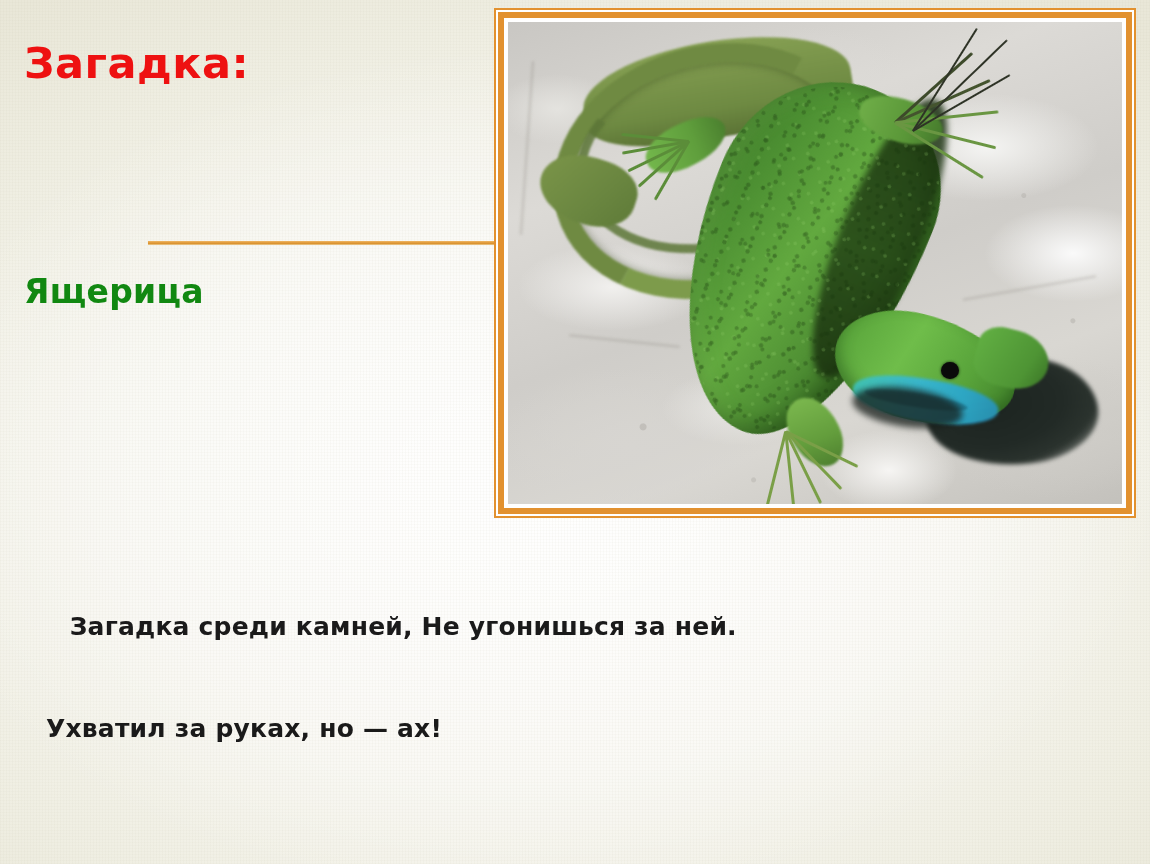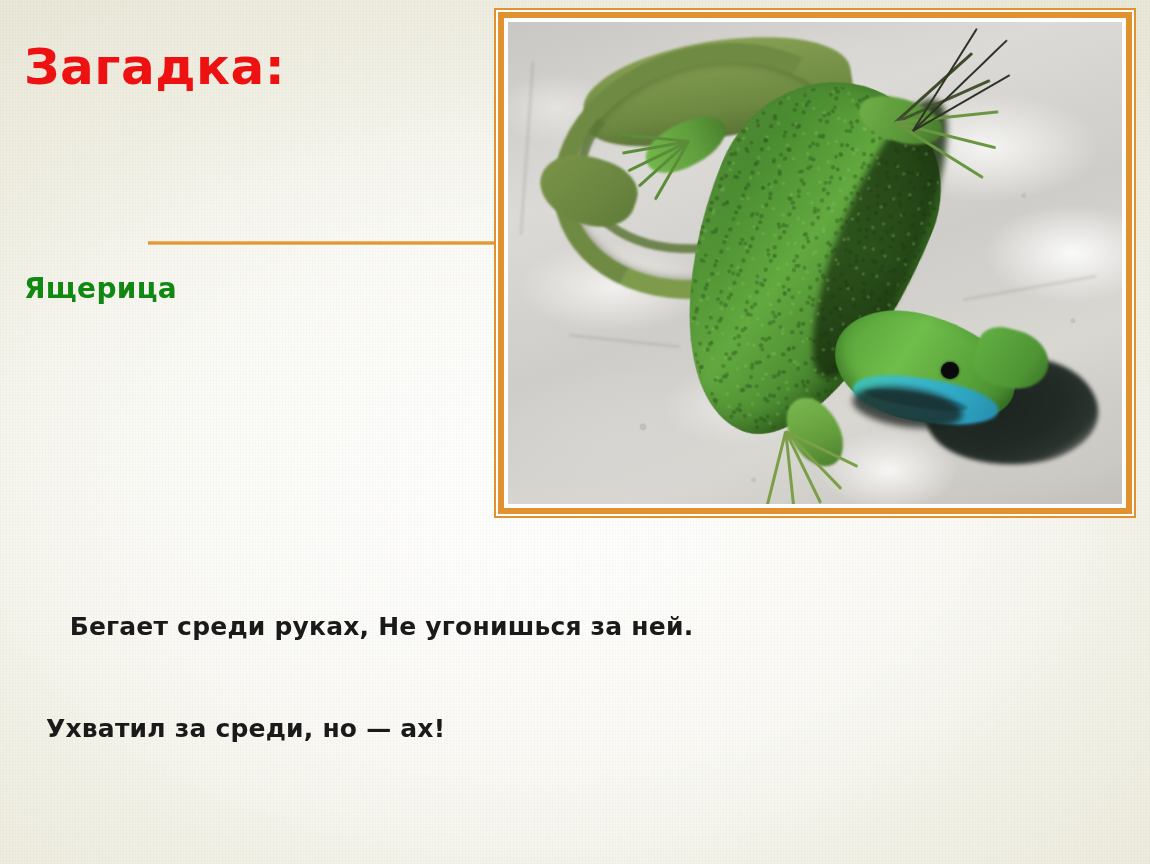--- a/index.html
+++ b/index.html
@@ -36,34 +36,34 @@
     pointer-events: none;
     z-index: 3;
     background: radial-gradient(ellipse 70% 62% at 46% 55%, rgba(255,255,255,0.85) 0%, rgba(255,255,255,0.35) 55%, rgba(255,255,255,0) 80%);
   }
 
   .title {
     position: absolute;
     left: 24px;
     top: 38px;
     font-family: "DejaVu Sans", sans-serif;
-    font-size: 50px;
+    font-size: 43px;
     font-weight: bold;
     color: #ee1111;
     letter-spacing: 0.5px;
     z-index: 6;
     white-space: nowrap;
   }
 
   .answer {
     position: absolute;
     left: 24px;
     top: 272px;
     font-family: "DejaVu Sans", sans-serif;
-    font-size: 28px;
+    font-size: 33px;
     font-weight: bold;
     color: #118811;
     letter-spacing: 0.3px;
     z-index: 6;
     white-space: nowrap;
   }
 
   .divider {
     position: absolute;
     left: 148px;
@@ -475,22 +475,22 @@
 
 <div id="slide">
 
   <div class="title">Загадка:</div>
 
   <div class="divider"></div>
 
   <div class="answer">Ящерица</div>
 
   <div class="riddle">
-    <span class="l1">Бегает среди руках, Не угонишься за ней.</span><br>
-    <span class="l2">Ухватил за среди, но — ах!</span>
+    <span class="l1">Загадка среди камней, Не угонишься за ней.</span><br>
+    <span class="l2">Ухватил за руках, но — ах!</span>
   </div>
 
   <div class="photo-frame">
     <div class="photo-frame-inner">
       <div class="photo">
 
         <div class="rock"></div>
         <div class="rock-speck"></div>
         <div class="rock-crack" style="left:3%;top:8%;width:2px;height:36%;transform:rotate(4deg);"></div>
         <div class="rock-crack" style="left:74%;top:55%;width:22%;height:2px;transform:rotate(-10deg);"></div>

